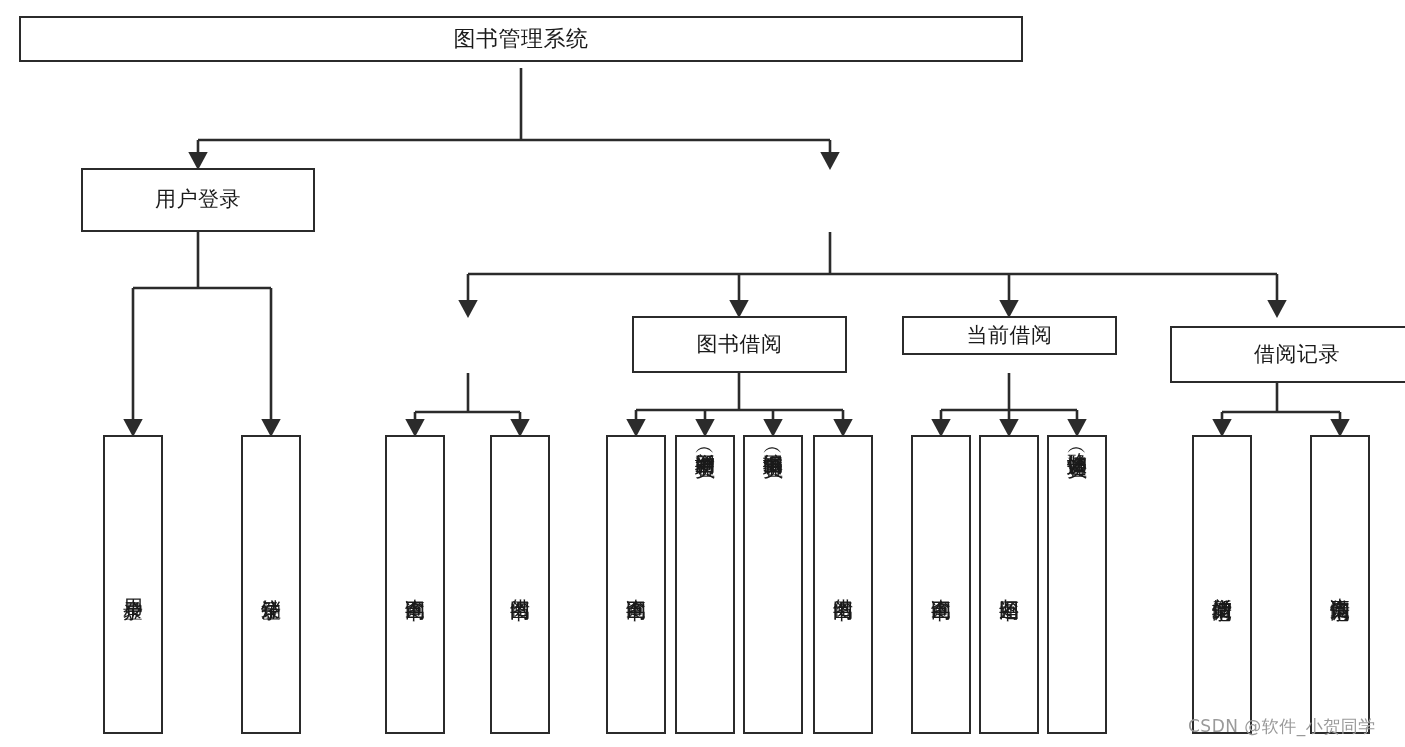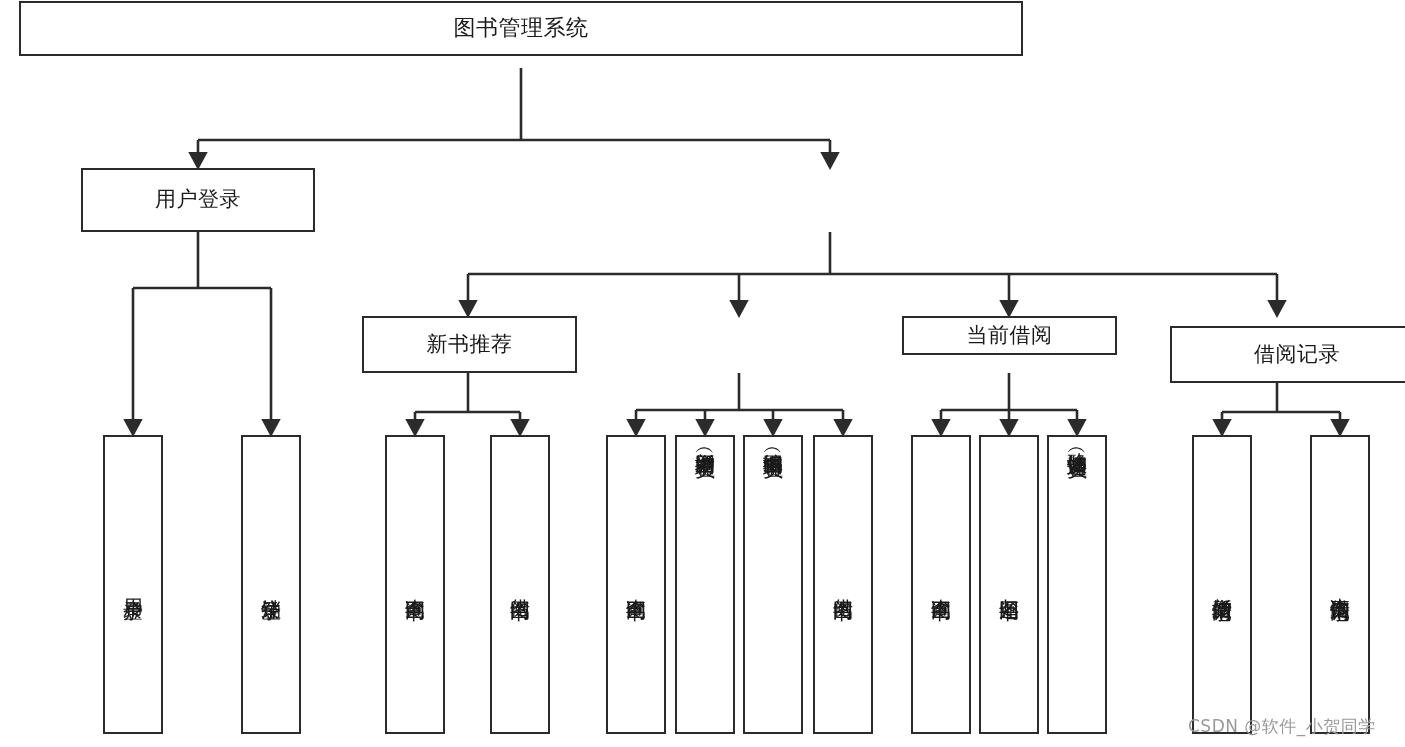--- a/index.html
+++ b/index.html
@@ -117,30 +117,30 @@
       <path d="M1009,410 L1009,427" marker-end="url(#ah)"></path>
       <path d="M1077,410 L1077,427" marker-end="url(#ah)"></path>
 
       <path d="M1277,373 L1277,412"></path>
       <path d="M1222,412 L1340,412"></path>
       <path d="M1222,412 L1222,427" marker-end="url(#ah)"></path>
       <path d="M1340,412 L1340,427" marker-end="url(#ah)"></path>
     </g>
   </svg>
 
-  <div class="node h root" style="left:19px; top:1px; width:1004px; height:55px;text-align:right;">
+  <div class="node h root" style="left:19px; top:16px; width:1004px; height:46px;text-align:right;">
     <span>图书管理系统</span>
   </div>
 
   <div class="node h" style="left:81px; top:168px; width:234px; height:64px;">
     <span>用户登录</span>
   </div>
 
-  <div class="node h" style="left:362px; top:316px; width:215px; height:57px;">
-    <span>新书推荐</span>
+  <div class="node h" style="left:632px; top:316px; width:215px; height:57px;">
+    <span>图书借阅</span>
   </div>
   <div class="node h" style="left:902px; top:316px; width:215px; height:39px;">
     <span>当前借阅</span>
   </div>
   <div class="node h" style="left:1170px; top:326px; width:254px; height:57px;">
     <span>借阅记录</span>
   </div>
 
   <div class="node v centered" style="left:103px; top:435px; width:60px; height:299px;">
     <span class="vtext">用户登录</span>

